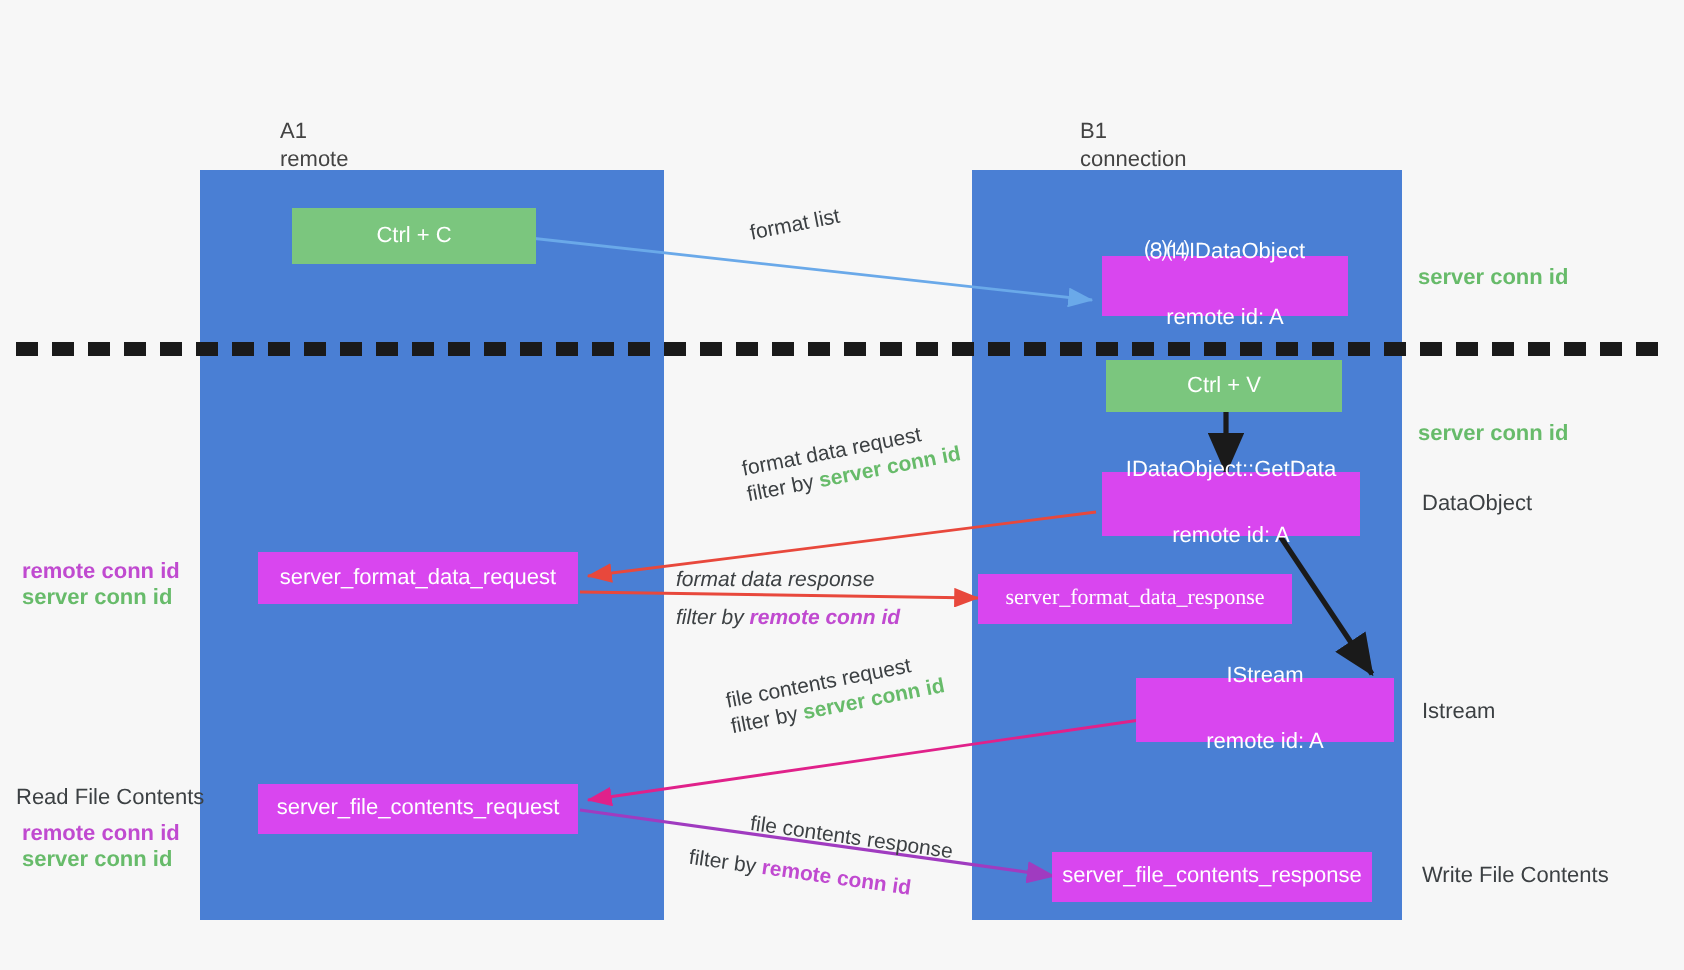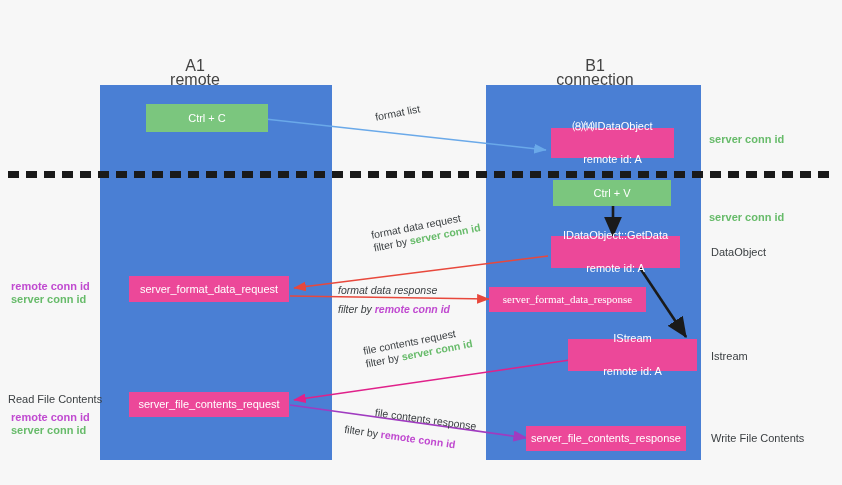--- a/index.html
+++ b/index.html
@@ -27,22 +27,22 @@
     top: 10px;
     width: 842px;
     text-align: center;
     font-size: 15px;
     line-height: 19px;
     color: #434343;
     white-space: pre;
   }
   .col-header {
     position: absolute;
-    text-align: center;
-    font-size: 16px;
+    text-align: left;
+    font-size: 11px;
     line-height: 14px;
     color: #434343;
   }
   .lane {
     position: absolute;
     background: #4a7fd4;
   }
   .lane.a { left: 100px; top: 85px; width: 232px; height: 375px; }
   .lane.b { left: 486px; top: 85px; width: 215px; height: 375px; }
 
@@ -53,21 +53,21 @@
     flex-direction: column;
     align-items: center;
     justify-content: center;
     text-align: center;
     color: #ffffff;
     font-size: 11px;
     line-height: 13px;
     z-index: 6;
   }
   .node.green { background: #7bc67e; }
-  .node.orange { background: #ec4899; }
+  .node.orange { background: #d946ef; }
   .node .l2 { font-size: 11px; margin-top: 20px; }
 
   .divider {
     position: absolute;
     left: 8px;
     top: 171px;
     width: 826px;
     height: 7px;
     z-index: 8;
     background-image: repeating-linear-gradient(

